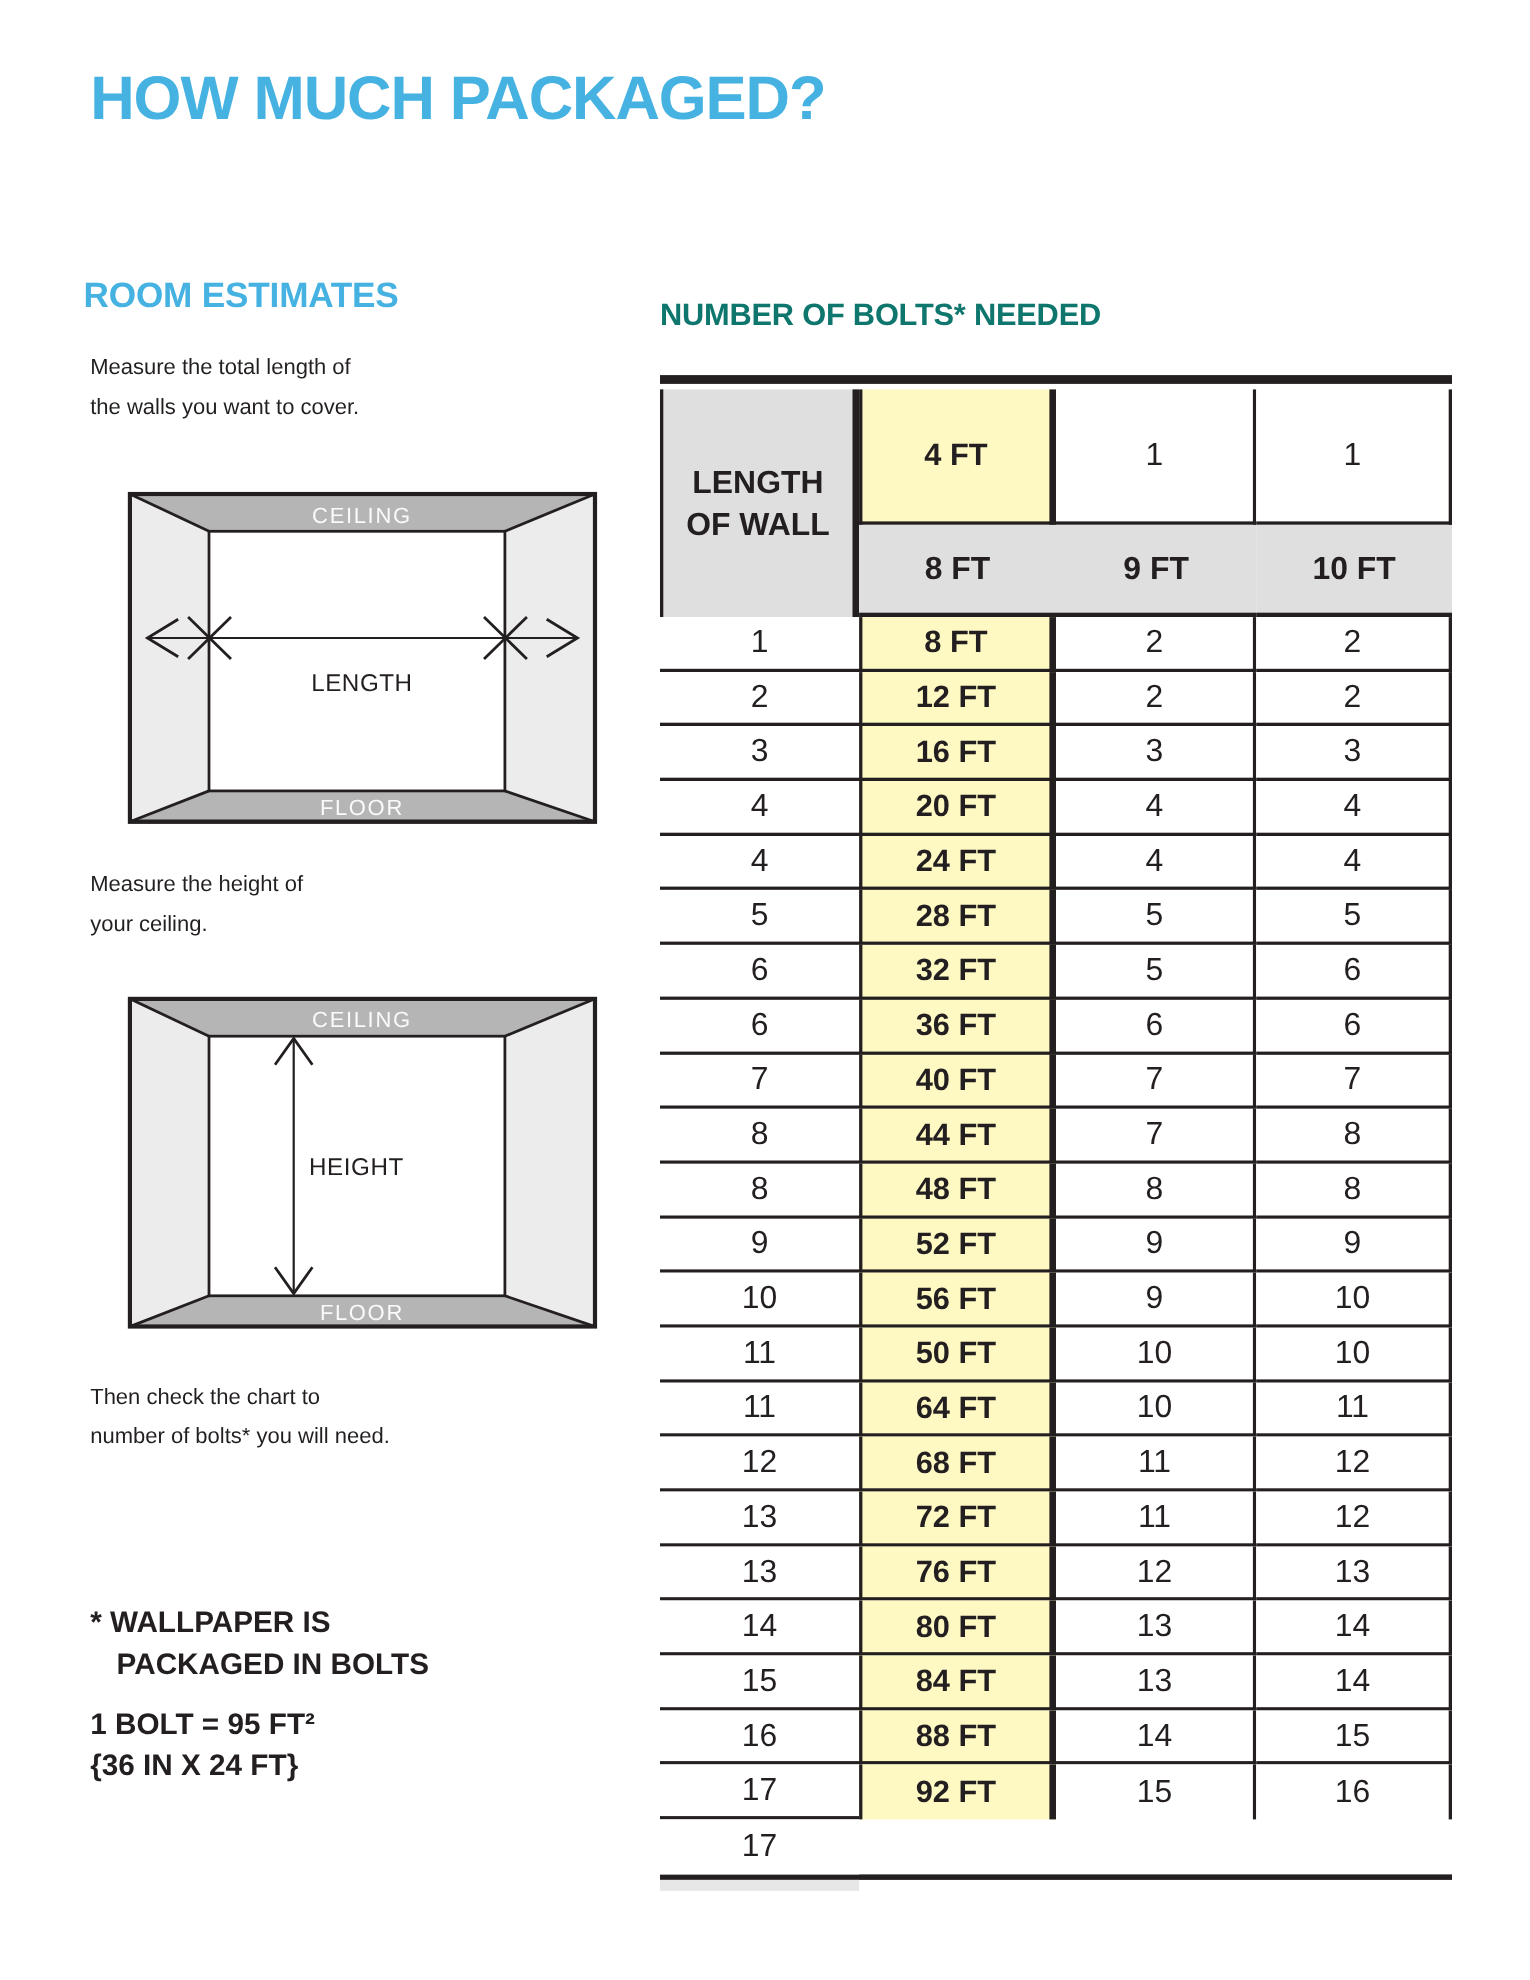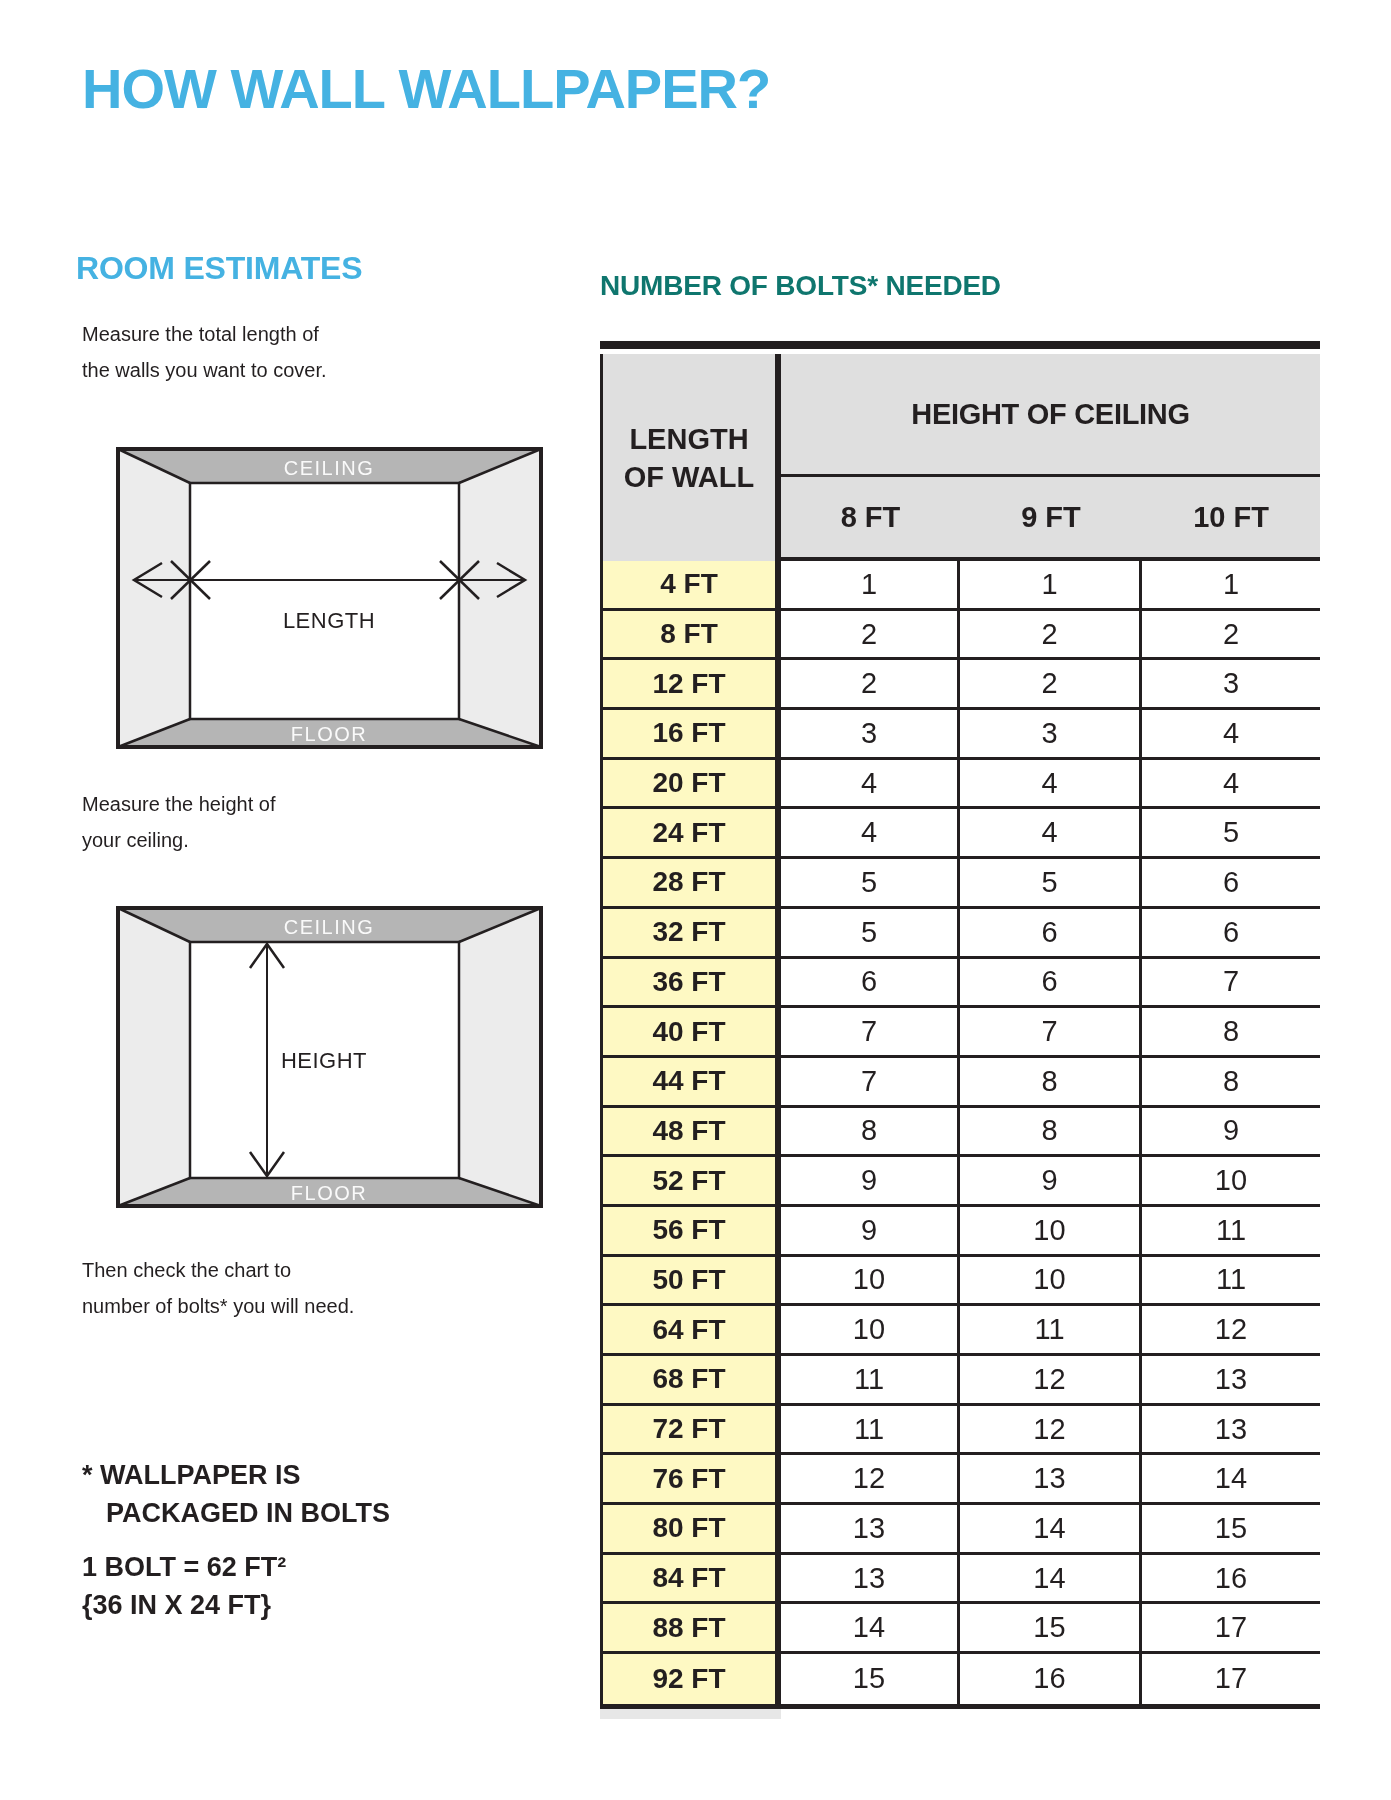--- a/index.html
+++ b/index.html
@@ -46,21 +46,21 @@
 
   svg text{font-family:"Liberation Sans",sans-serif;}
   .surface-label{fill:#fafafa;font-size:20px;letter-spacing:1.5px;}
   .measure-label{fill:#231f20;font-size:22px;letter-spacing:0.5px;}
 </style>
 </head>
 <body>
 
 <div class="canvas">
 
-  <div class="title">HOW WALL WALLPAPER?</div>
+  <div class="title">HOW MUCH PACKAGED?</div>
 
   <div class="section-heading">ROOM ESTIMATES</div>
 
   <div class="para para-1">
     <div>Measure the total length of</div>
     <div>the walls you want to cover.</div>
   </div>
 
   <div class="diagram diagram-1">
     <svg width="427" height="302" viewBox="0 0 427 302">
@@ -125,33 +125,32 @@
     <div>Then check the chart to</div>
     <div>number of bolts* you will need.</div>
   </div>
 
   <div class="footnote">
     <div>* WALLPAPER IS</div>
     <div class="footnote-indent">PACKAGED IN BOLTS</div>
   </div>
 
   <div class="bolt-info">
-    <div>1 BOLT = 62 FT²</div>
+    <div>1 BOLT = 95 FT²</div>
     <div>{36 IN X 24 FT}</div>
   </div>
 
   <div class="tbl-caption">NUMBER OF BOLTS* NEEDED</div>
 
   <div class="tbl-wrap" style="position:absolute;">
     <div class="tbl">
       <div class="cell corner">
         <div>LENGTH</div>
         <div>OF WALL</div>
       </div>
-      <div class="cell group">HEIGHT OF CEILING</div>
       <div class="cell colhead" style="grid-row:2;grid-column:2;">8 FT</div>
       <div class="cell colhead" style="grid-row:2;grid-column:3;">9 FT</div>
       <div class="cell colhead" style="grid-row:2;grid-column:4;">10 FT</div>
 
   <div class="cell rowlabel">4 FT</div>
   <div class="cell val val-mid">1</div>
   <div class="cell val val-mid">1</div>
   <div class="cell val">1</div>
 
   <div class="cell rowlabel">8 FT</div>

